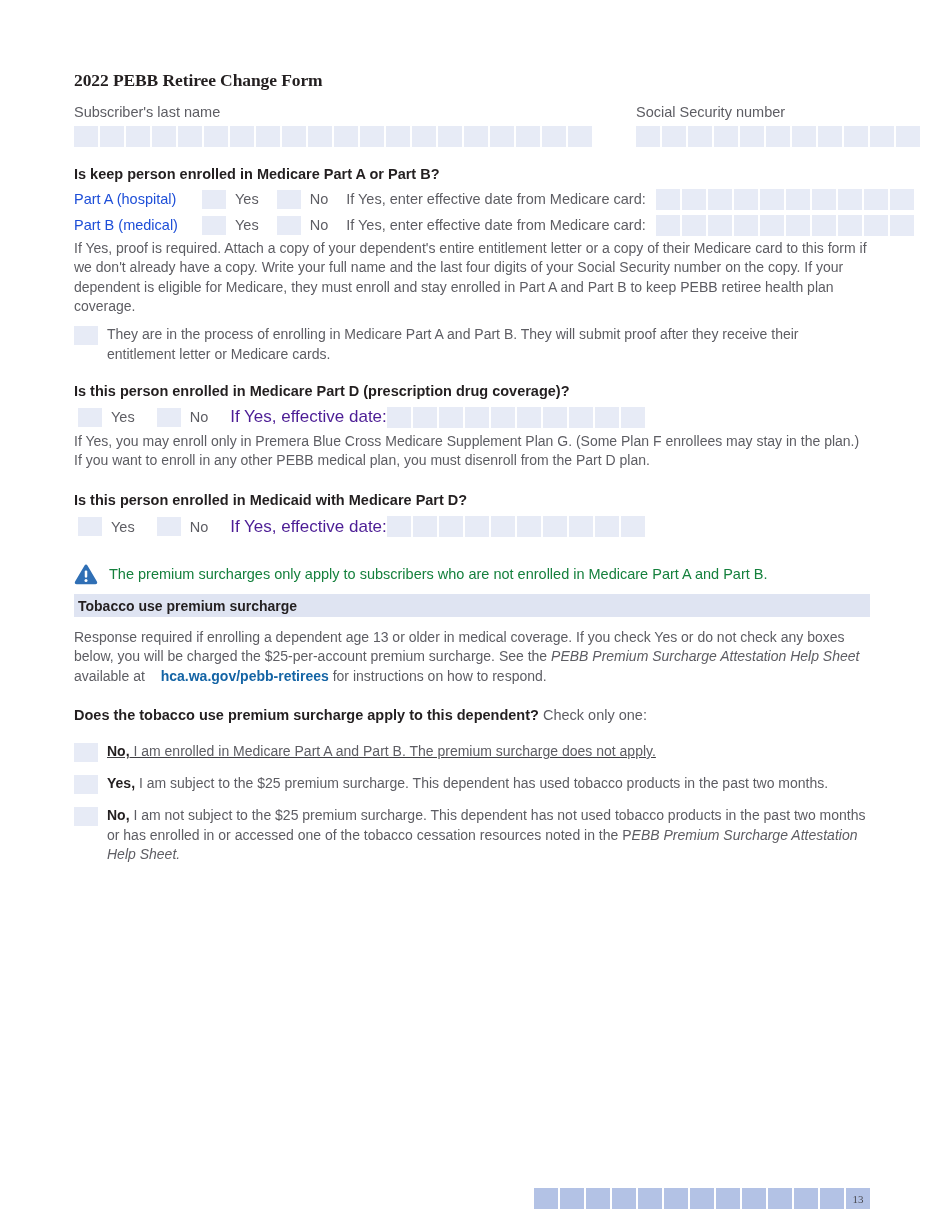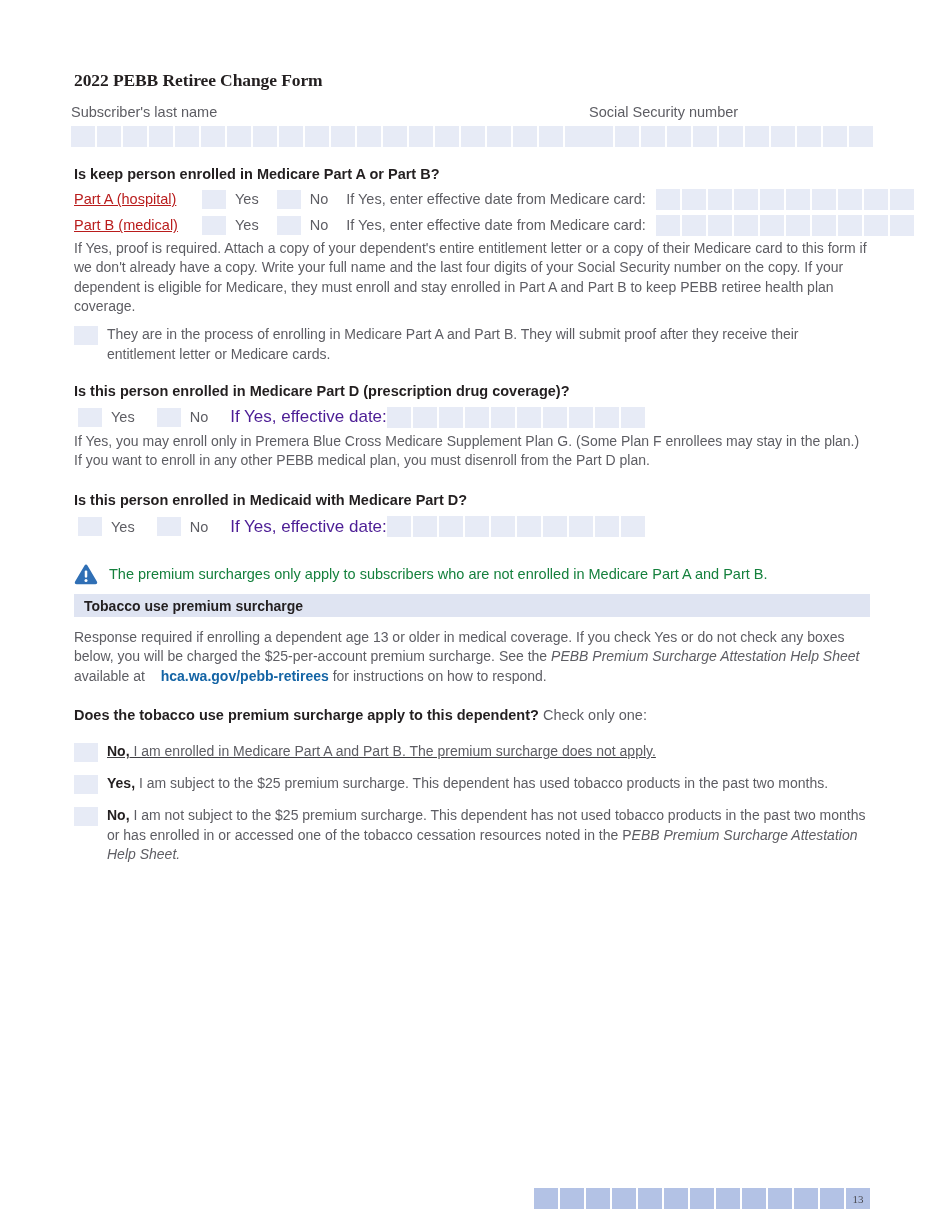--- a/index.html
+++ b/index.html
@@ -91,36 +91,36 @@
   .checkbox {
     width: 24px;
     height: 19px;
     background: #e7ebf6;
     display: inline-block;
     vertical-align: middle;
     flex: none;
   }
   .header-fields {
     display: flex;
-    justify-content: center;
+    justify-content: flex-start;
+    gap: 44px;
   }
   .hf-left { width: 524px; }
   .hf-right { margin-left: 0px; }
 
   .ab-row {
     display: flex;
     align-items: center;
     margin-top: 5px;
   }
   .ab-label {
     font-size: 14.5px;
-    color: #b91c1c;
+    color: #1d4ed8;
     width: 128px;
     flex: none;
-    text-decoration: underline;
   }
   .ab-yn {
     font-size: 14.5px;
     color: #5d5d63;
     margin-left: 9px;
     margin-right: 18px;
   }
   .ab-note {
     font-size: 14.5px;
     color: #5d5d63;
@@ -168,21 +168,21 @@
     font-size: 14.5px;
     color: #15803d;
   }
 
   
   .section-bar {
     background: #dfe4f2;
     height: 23px;
     display: flex;
     align-items: center;
-    padding-left: 10px;
+    padding-left: 4px;
     margin-top: 9px;
     font-size: 14px;
     font-weight: bold;
     color: #231f20;
   }
 
   
   .footer {
     position: absolute;
     right: 80px;

